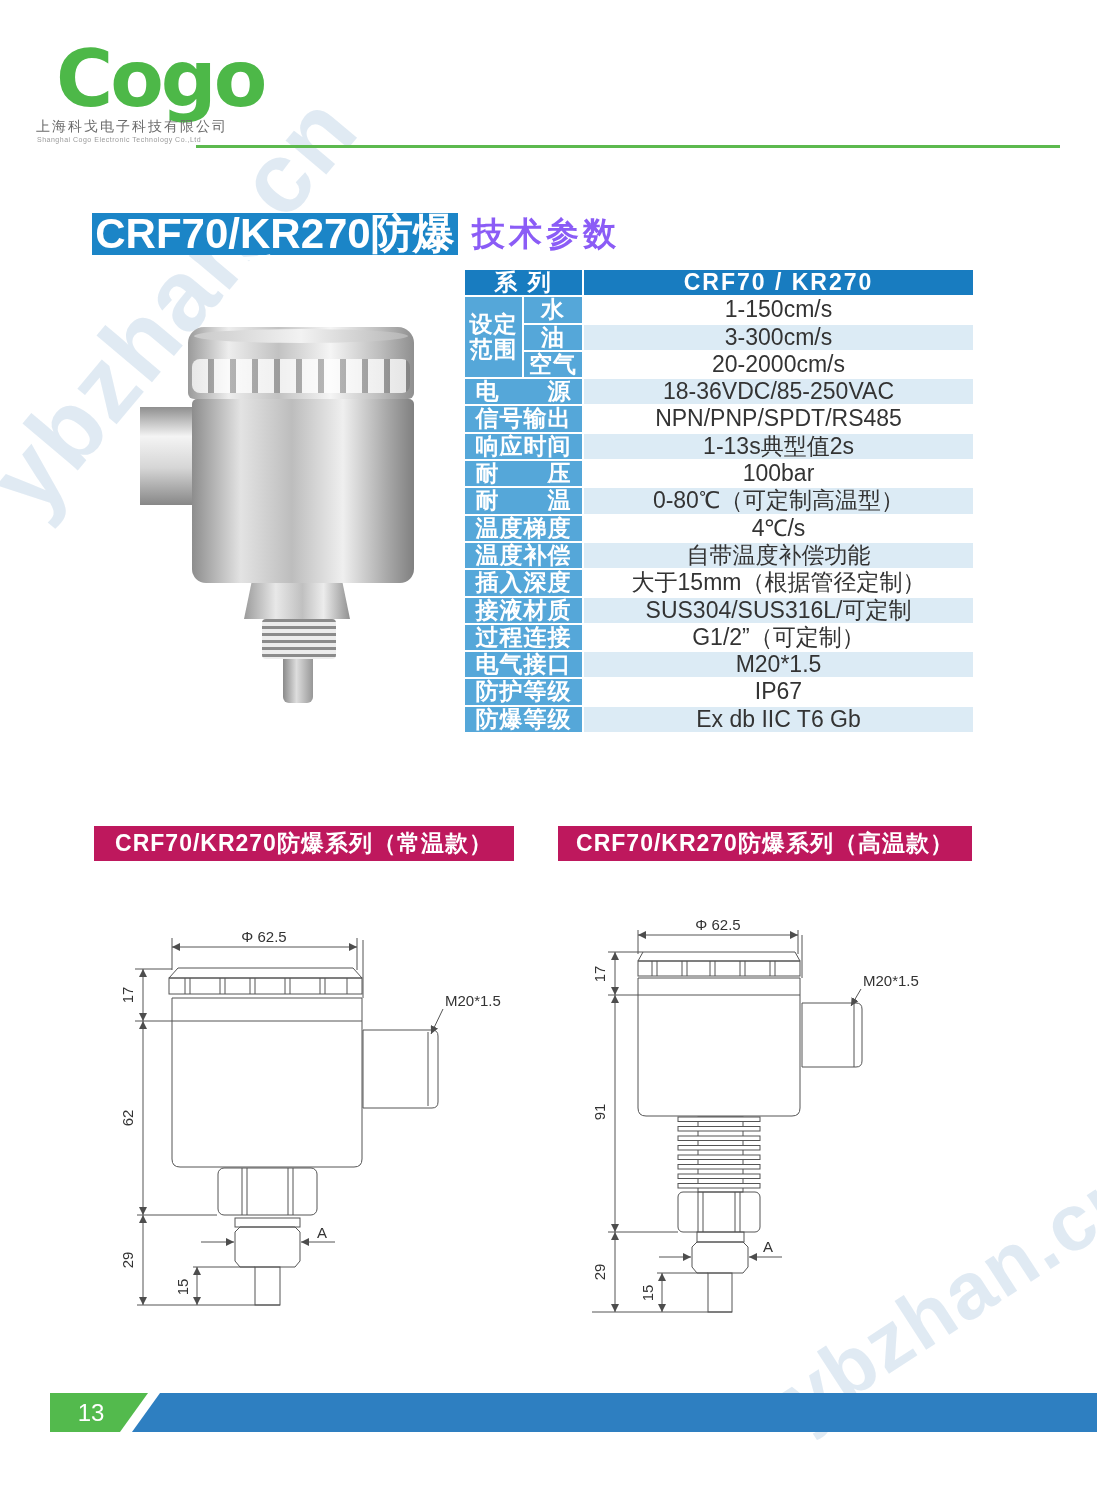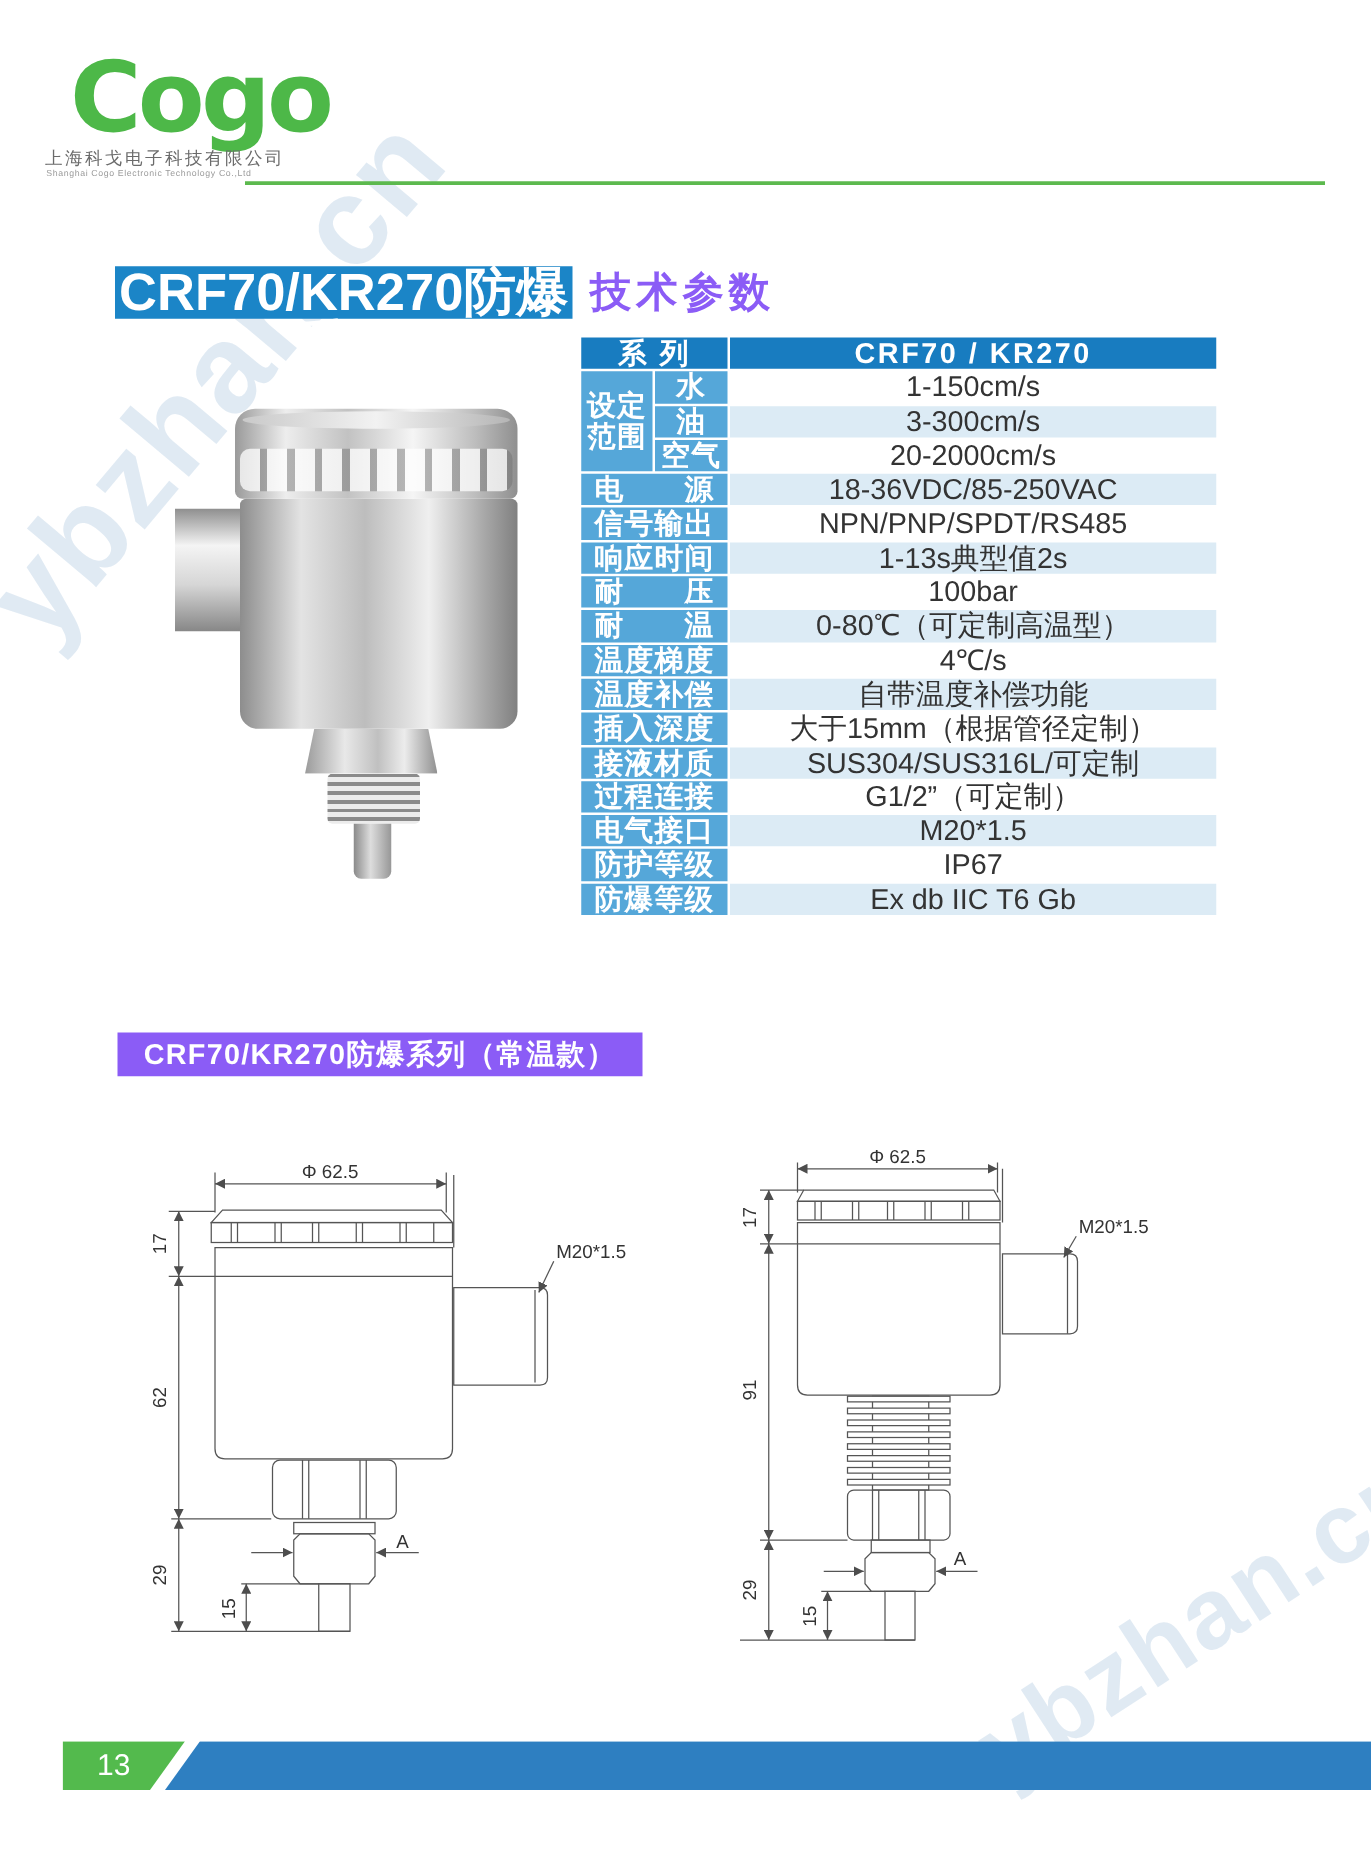--- a/index.html
+++ b/index.html
@@ -43,21 +43,21 @@
   
   .spec{position:absolute;left:463px;top:268px;width:512px;border-collapse:separate;
         border-spacing:2px;font-size:23px;table-layout:fixed;}
   .spec td{height:25px;text-align:center;vertical-align:middle;padding:0;line-height:1.1;}
   .spec .hd{background:#187cc0;color:#fff;font-weight:bold;letter-spacing:2px;}
   .spec .lbl{background:#55a7d9;color:#fff;font-weight:bold;letter-spacing:1px;}
   .spec .val{color:#333;background:#fff;}
   .spec tr:nth-child(odd) td.val{background:#dcebf5;}
   .spec tr:nth-child(even) td.val{background:#ffffff;}
   
-  .banner{position:absolute;top:826px;height:35px;background:#8b5cf6;color:#fff;font-weight:bold;
+  .banner{position:absolute;top:826px;height:35px;background:#be185d;color:#fff;font-weight:bold;
           font-size:23px;text-align:center;line-height:35px;letter-spacing:1px;}
   .banner.left{left:94px;width:420px;}
   .banner.right{left:558px;width:414px;}
   
   .drawing{position:absolute;width:460px;height:440px;}
   .drawing.left{left:100px;top:890px;}
   .drawing.right{left:560px;top:890px;}
   .drawing svg{width:100%;height:100%;}
   .drawing text{font-family:"Liberation Sans",sans-serif;font-size:15px;fill:#333;}
   
@@ -169,20 +169,21 @@
       <td class="val">IP67</td>
     </tr>
     <tr>
       <td class="lbl" colspan="2">防爆等级</td>
       <td class="val">Ex db IIC T6 Gb</td>
     </tr>
   </tbody>
     </table>
 
   <div class="banner left">CRF70/KR270防爆系列（常温款）</div>
+  <div class="banner right">CRF70/KR270防爆系列（高温款）</div>
 
   <div class="drawing left">
     <svg viewBox="0 0 460 440">
       <defs>
         <marker id="m1" viewBox="0 0 10 10" refX="10" refY="5" markerWidth="8" markerHeight="8" orient="auto-start-reverse">
           <path d="M0,0 L10,5 L0,10 z" fill="#4d4d4d"></path>
         </marker>
       </defs>
       <g stroke="#555" stroke-width="1" fill="none">
 

